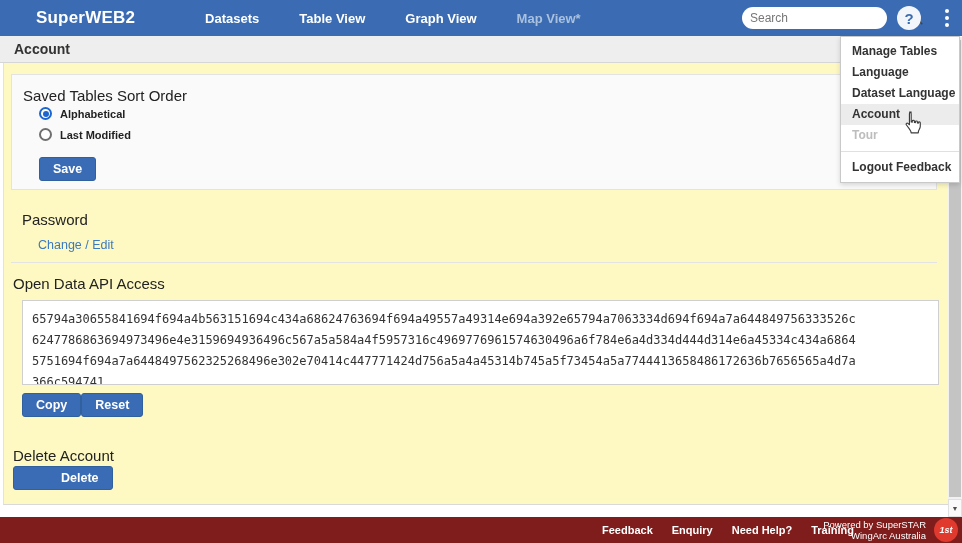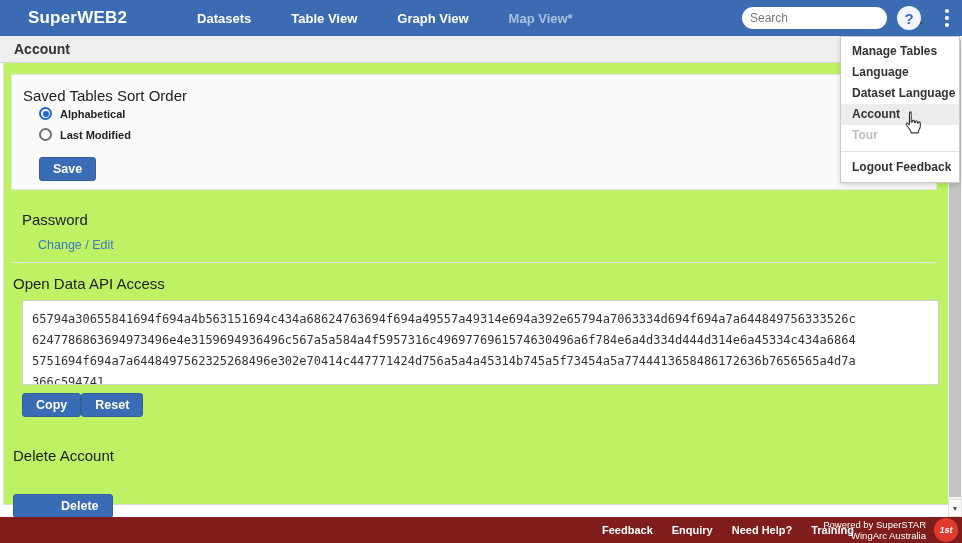--- a/index.html
+++ b/index.html
@@ -7,21 +7,21 @@
   body {
     position:relative; overflow:hidden; background:#ffffff;
     font-family:"Liberation Sans", sans-serif; color:#333;
   }
 
   
   .navbar {
     position:absolute; left:0; top:0; width:962px; height:36px;
     background:#3b6cb3; display:flex; align-items:center;
   }
-  .brand { color:#fff; font-size:17px; font-weight:bold; margin-left:28px; letter-spacing:.2px; }
+  .brand { color:#fff; font-size:17px; font-weight:bold; margin-left:36px; letter-spacing:.2px; }
   .nav-items { display:flex; margin-left:50px; }
   .nav-item { color:#fff; font-size:13px; font-weight:600; padding:0 20px; cursor:pointer; }
   .nav-item.disabled { color:#a9c1de; }
   .search-wrap {
     position:absolute; left:742px; top:7px; width:145px; height:22px;
     background:#fff; border-radius:11px; display:flex; align-items:center;
   }
   .search-input {
     border:none; outline:none; flex:1; font-size:12px; padding:0 4px 0 8px;
     font-family:"Liberation Sans", sans-serif; color:#333; background:transparent;
@@ -41,21 +41,21 @@
   .page-title-bar {
     position:absolute; left:0; top:36px; width:948px; height:27px;
     background:#eeeeee; border-bottom:1px solid #d6d6d6;
     display:flex; align-items:center;
   }
   .page-title { font-size:14px; font-weight:bold; color:#333; margin-left:14px; }
 
   
   .content {
     position:absolute; left:3px; top:63px; width:952px; height:442px;
-    background:#bef264; border-left:1px solid #e2e2e2; border-right:1px solid #e2e2e2;
+    background:#fef9c3; border-left:1px solid #e2e2e2; border-right:1px solid #e2e2e2;
     border-bottom:1px solid #d9d9d9;
   }
   .panel {
     position:absolute; left:7px; top:11px; width:926px; height:116px;
     background:#fafafa; border:1px solid #e3e3e3;
   }
   .section-heading { font-size:15px; color:#222; }
   .panel .section-heading { position:absolute; left:11px; top:12px; }
   .radio-row { position:absolute; left:27px; display:flex; align-items:center; }
   .radio-row.r1 { top:32px; } .radio-row.r2 { top:53px; }
@@ -81,21 +81,21 @@
   .hr { position:absolute; left:7px; top:199px; width:926px; height:1px; background:#e3e3e3; }
   .api-heading { position:absolute; left:9px; top:212px; }
   .api-box {
     position:absolute; left:18px; top:237px; width:917px; height:85px;
     border:1px solid #cfcfcf; background:#fff; padding:8px 9px;
     font-family:"DejaVu Sans Mono", monospace; font-size:12px; line-height:21px; color:#333;
     overflow:hidden; white-space:nowrap;
   }
   .api-actions { position:absolute; left:18px; top:330px; display:flex; }
   .delete-heading { position:absolute; left:9px; top:384px; }
-  .delete-btn { position:absolute; left:9px; top:431px;padding-left:47px; }
+  .delete-btn { position:absolute; left:9px; top:403px;padding-left:47px; }
 
   
   .dropdown {
     position:absolute; left:840px; top:36px; width:120px;
     background:#fff; border:1px solid #c9c9c9; box-shadow:0 2px 5px rgba(0,0,0,.15);
     padding:4px 0; z-index:30;
   }
   .menu-item {
     height:21px; line-height:21px; padding-left:11px; font-size:12px; font-weight:600;
     color:#333; cursor:pointer; white-space:nowrap;

